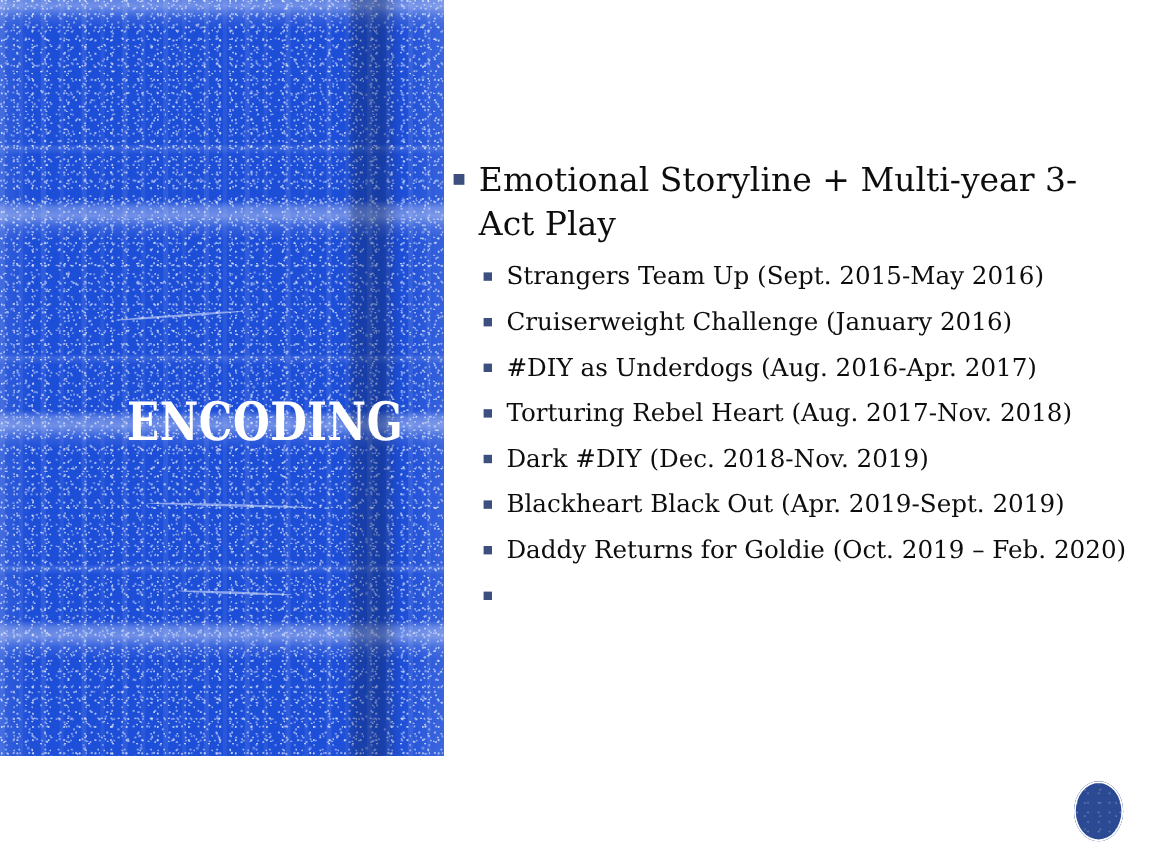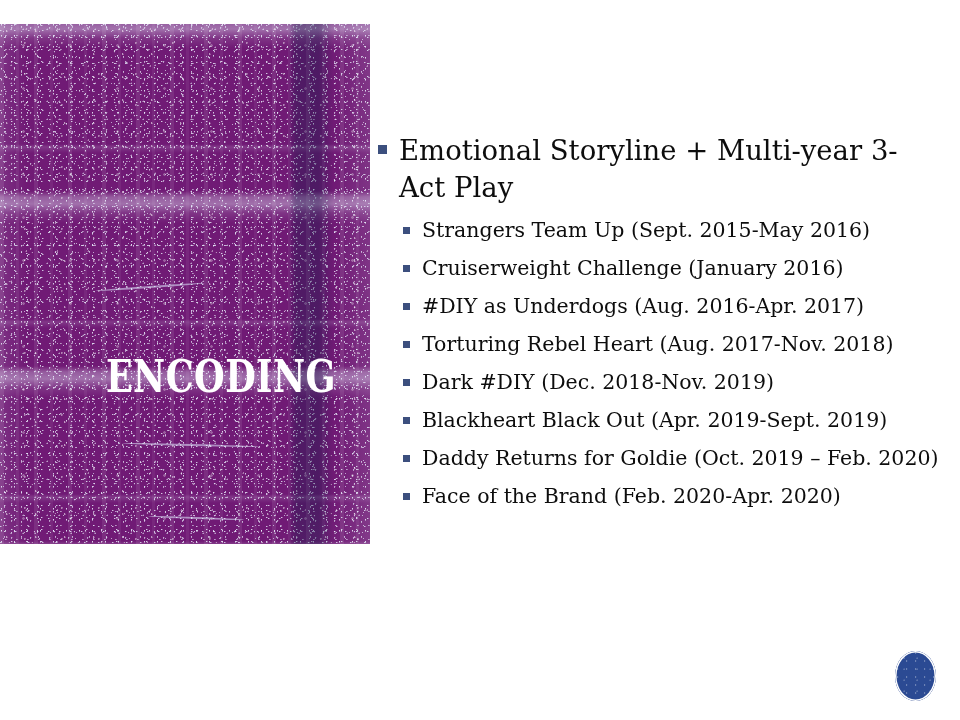--- a/index.html
+++ b/index.html
@@ -15,24 +15,23 @@
     background: #ffffff;
     font-family: "Liberation Serif", serif;
   }
 
   
   #left-panel {
     position: absolute;
     left: 0;
     top: 0;
     width: 370px;
-    height: 520px;
-    background-color: #701a75;
+    height: 630px;
+    background-color: #1d4ed8;
     overflow: hidden;
-    margin-top: 24px;
   }
 
   
   .tex {
     position: absolute;
     inset: 0;
     pointer-events: none;
   }
   .tex-speckle-a {
     background-image:
@@ -264,21 +263,20 @@
           <li class="item-l2">
             <span class="bullet"></span>
             <span>Blackheart Black Out (Apr. 2019-Sept. 2019)</span>
           </li>
           <li class="item-l2">
             <span class="bullet"></span>
             <span>Daddy Returns for Goldie (Oct. 2019 – Feb. 2020)</span>
           </li>
           <li class="item-l2">
             <span class="bullet"></span>
-            <span>Face of the Brand (Feb. 2020-Apr. 2020)</span>
           </li>
         </ul>
       </li>
     </ul>
   </div>
 
   <div id="corner-oval">
     <div class="ov-tex"></div>
   </div>
 

